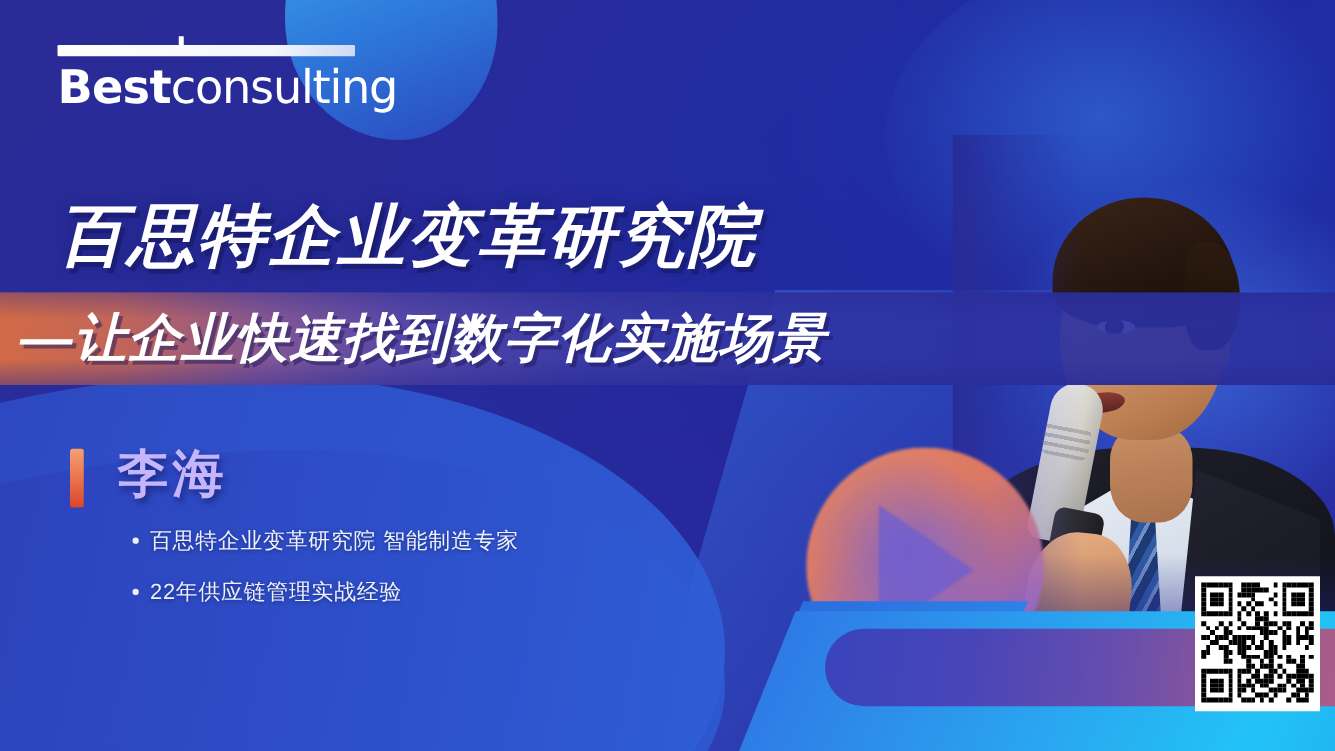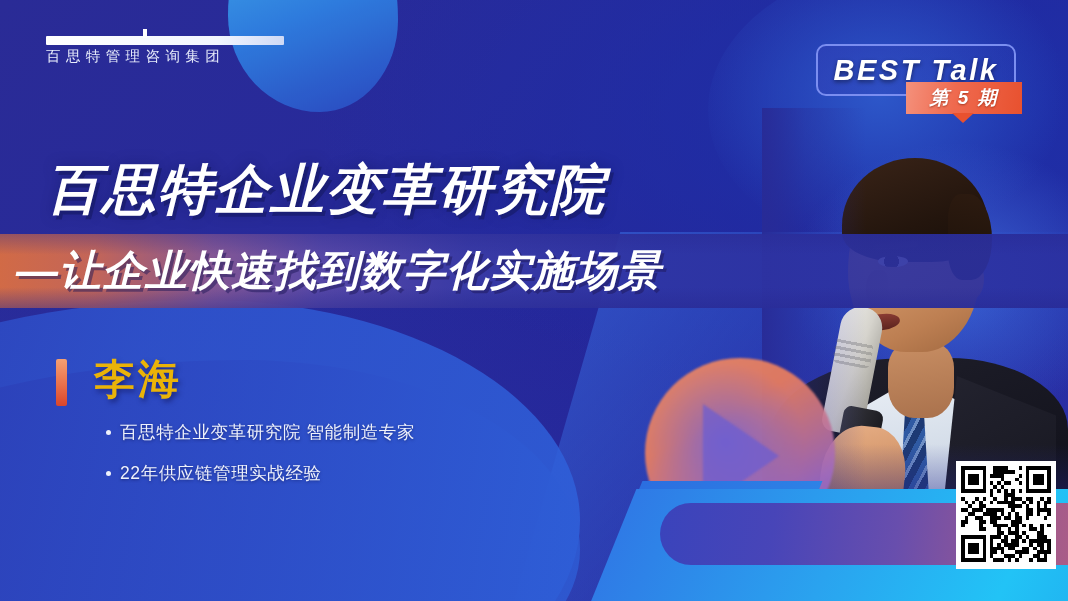--- a/index.html
+++ b/index.html
@@ -285,21 +285,21 @@
   }
 
   
   .name-bar{
     position:absolute;left:56px;top:359px;width:11px;height:47px;
     background:linear-gradient(180deg,#f4a072 0%,#e9704a 55%,#d9452c 100%);
     border-radius:2px;
   }
   .name{
     position:absolute;left:94px;top:352px;
-    font-size:41px;line-height:54px;font-weight:700;color:#eab308;
+    font-size:41px;line-height:54px;font-weight:700;color:#c4b5fd;
     letter-spacing:3px;white-space:nowrap;
     text-shadow:2px 3px 5px rgba(14,16,80,.55);
   }
   .bullets{position:absolute;left:106px;top:420px;}
   .bullet{
     display:flex;align-items:flex-start;gap:9px;
     margin-bottom:17px;
     font-size:17.5px;line-height:24px;color:#eef1fb;letter-spacing:.6px;
     white-space:nowrap;
     text-shadow:0 1px 3px rgba(10,14,70,.5);
@@ -379,30 +379,23 @@
     <div class="play-tri"></div>
   </div>
 
   <div class="cyan-diag2"></div>
   <div class="cyan-diag"></div>
 
   <div class="logo">
     <div class="logo-bar">
       <div class="logo-tick"></div>
     </div>
-    <div class="logo-cn">百思特管理咨询集团</div>
+    <div class="logo-word"><b>Best</b><span>consulting</span></div>
   </div>
 
-  <div class="badge">
-    <div class="badge-box"></div>
-    <div class="badge-txt">BEST  Talk</div>
-    <div class="ribbon"></div>
-    <div class="ribbon-notch"></div>
-    <div class="ribbon-txt">第 5 期</div>
-  </div>
 
   <div class="title-main">百思特企业变革研究院</div>
   <div class="sub-band"></div>
   <div class="sub-band-fade"></div>
   <div class="title-sub">—让企业快速找到数字化实施场景</div>
 
   <div class="name-bar"></div>
   <div class="name">李海</div>
   <div class="bullets">
     <div class="bullet">

